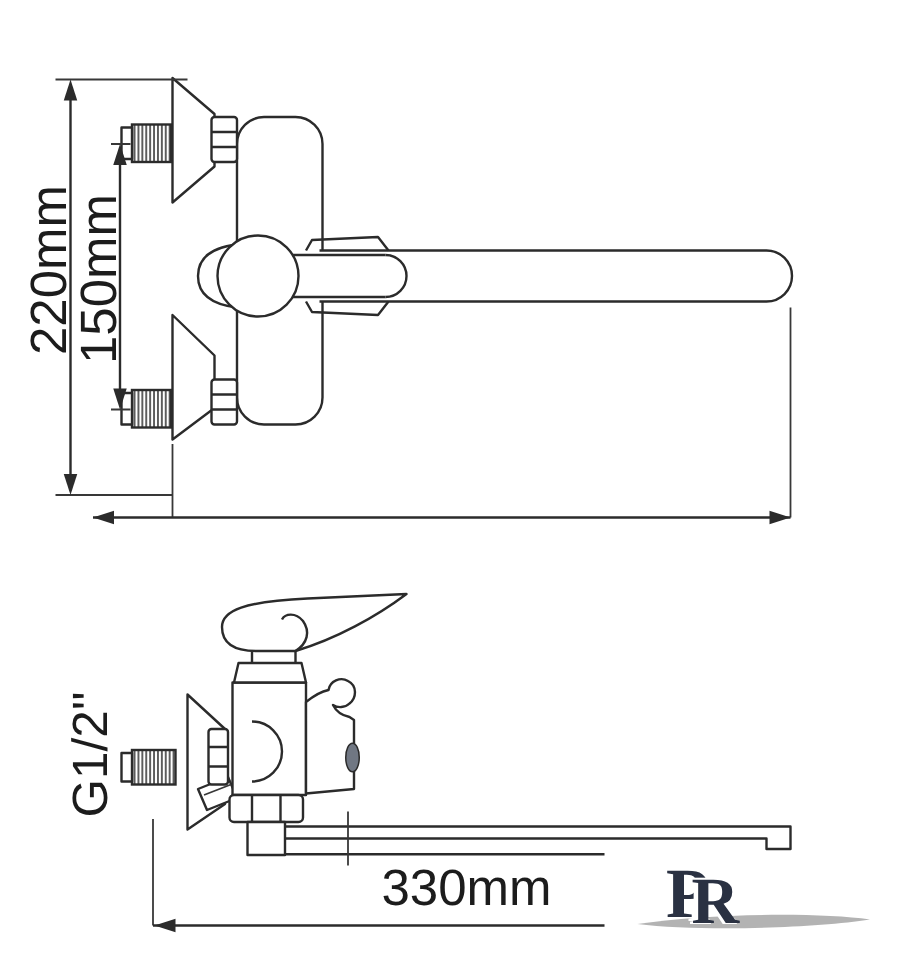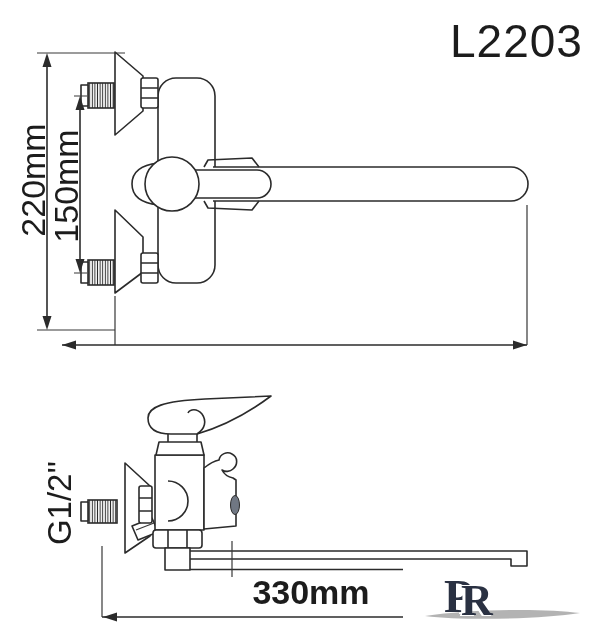--- a/index.html
+++ b/index.html
@@ -149,29 +149,28 @@
       <g>
         <path class="thin" d="M102,546 V617"></path>
         <path class="ln" d="M102,617 H403"></path>
         <polygon class="ar" points="103,617 117,612.5 117,621.5"></polygon>
       </g>
 
       <path d="M425,616 C470,609 545,608 580,613 C542,619 465,621 425,616 Z" fill="#a6a6a6" opacity="0.85"></path>
     </g>
   </svg>
 
-  <div class="lbl" id="model" style="left:450px;top:18px;">L2203</div>
 
   <div class="lbl dim rot" style="left:-47px;top:162px;">220mm</div>
 
   <div class="lbl dim rot" style="left:-14px;top:168px;">150mm</div>
 
 
   <div class="lbl dim rot" style="left:-20px;top:485px;font-size:33px;">G1/2''</div>
 
-  <div class="lbl dim ctr" style="left:231px;top:574px;font-weight:bold;">330mm</div>
+  <div class="lbl dim ctr" style="left:231px;top:574px;">330mm</div>
 
   <div id="logo">
     <span class="p">P</span>
     <span class="r">R</span>
   </div>
 
 </div>
 
 </body></html>

